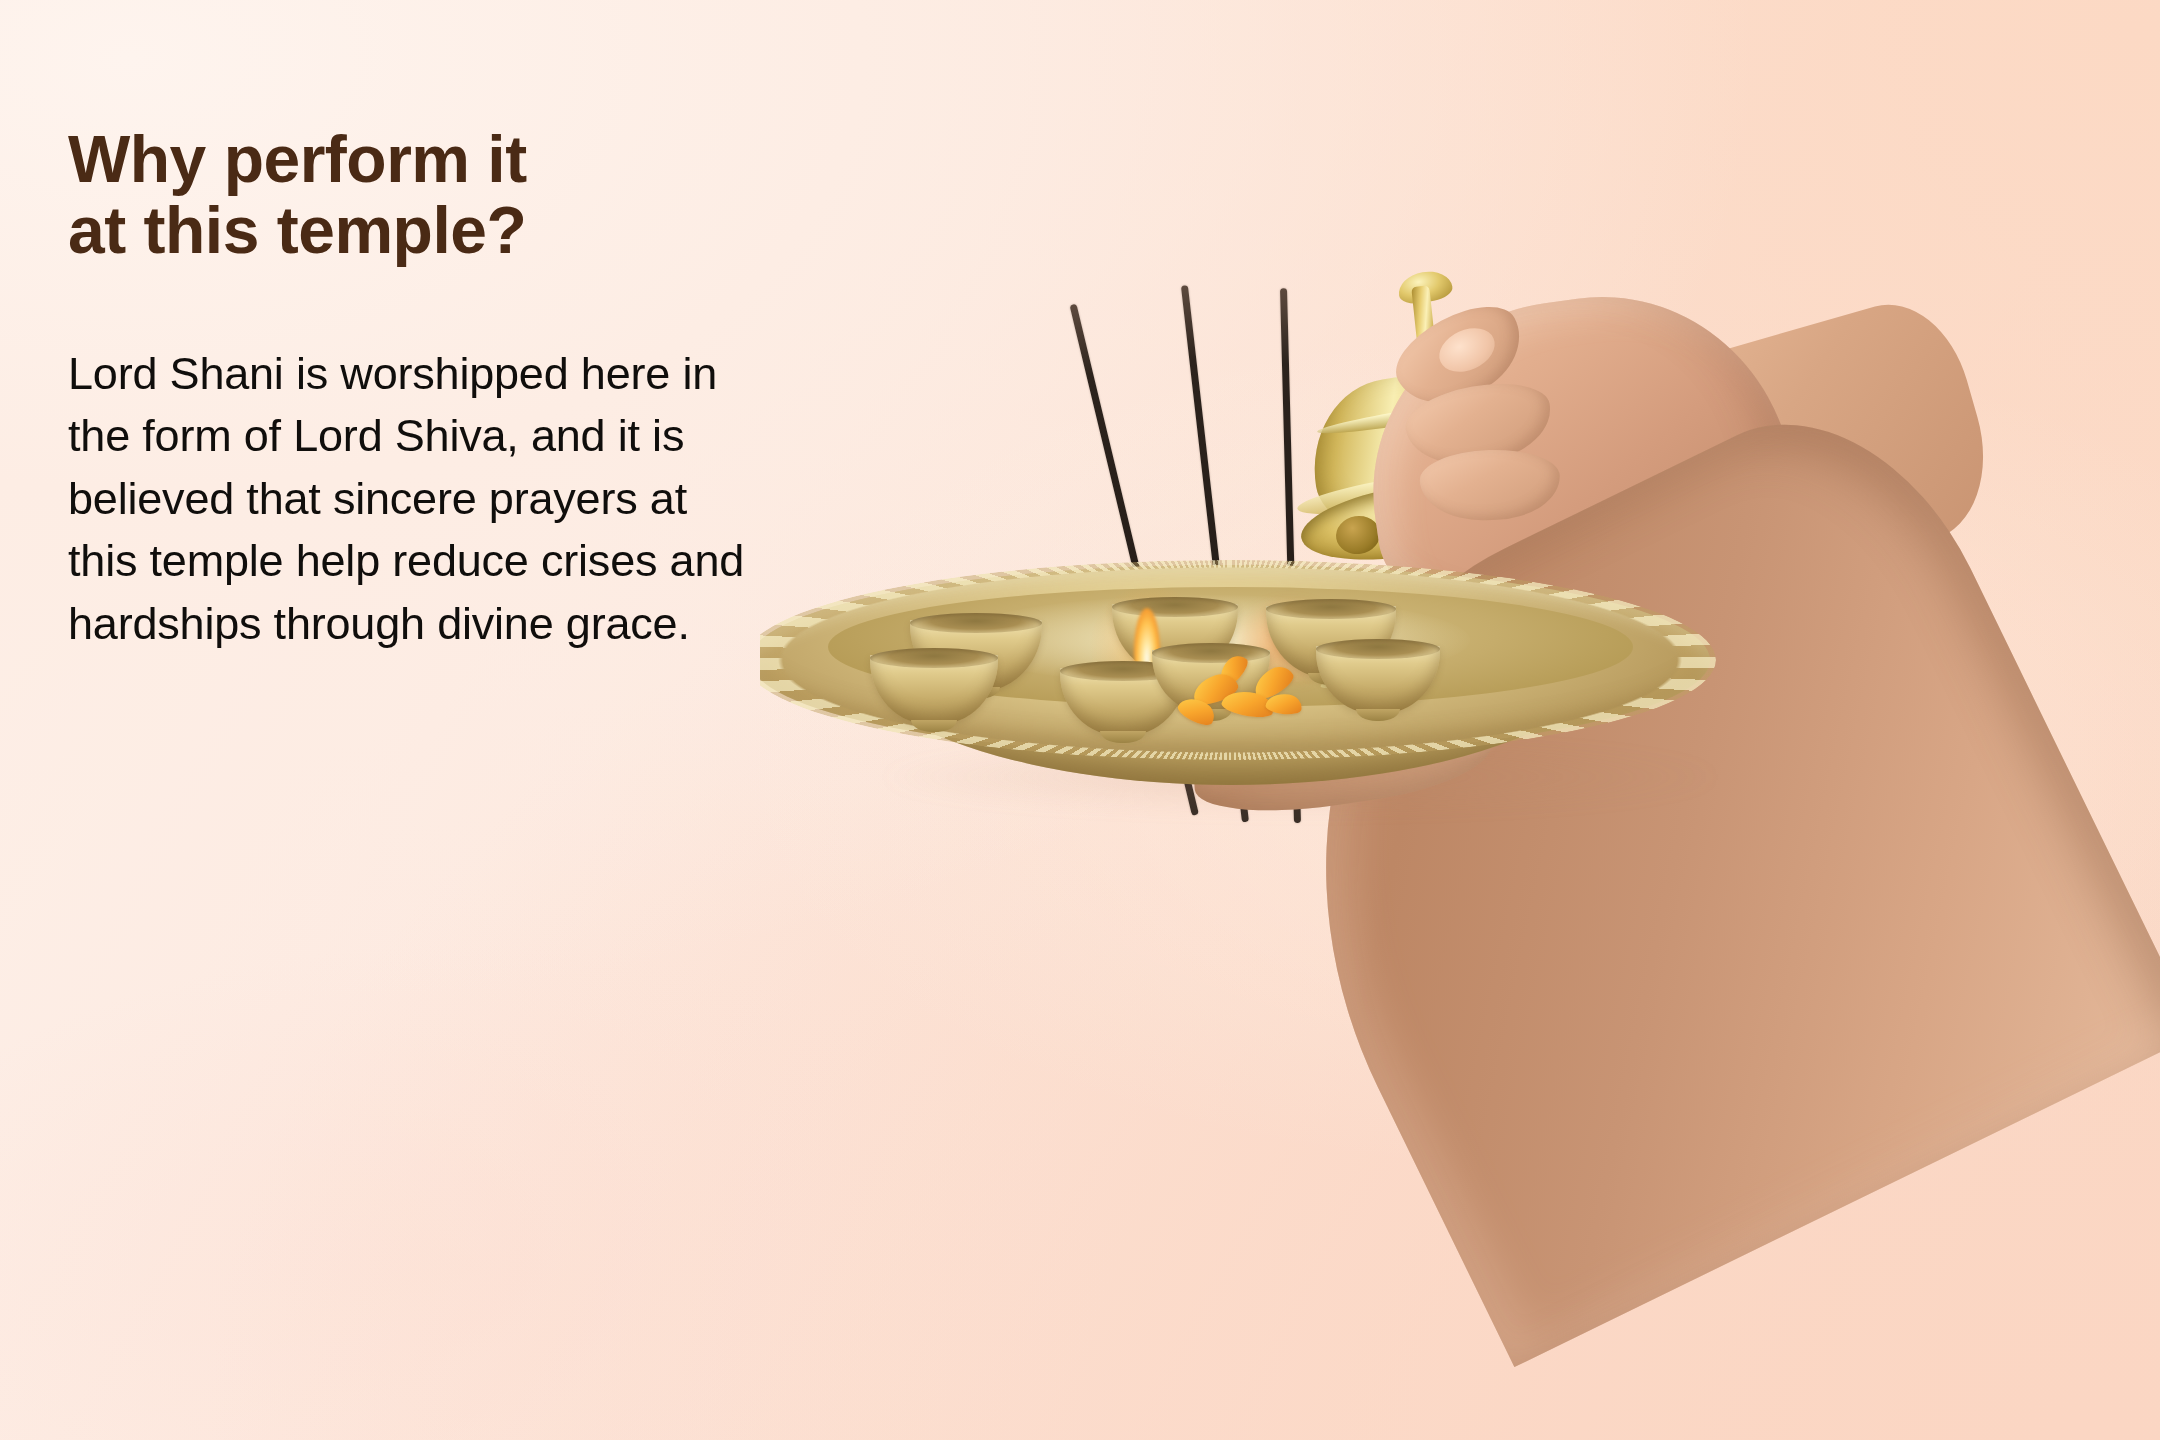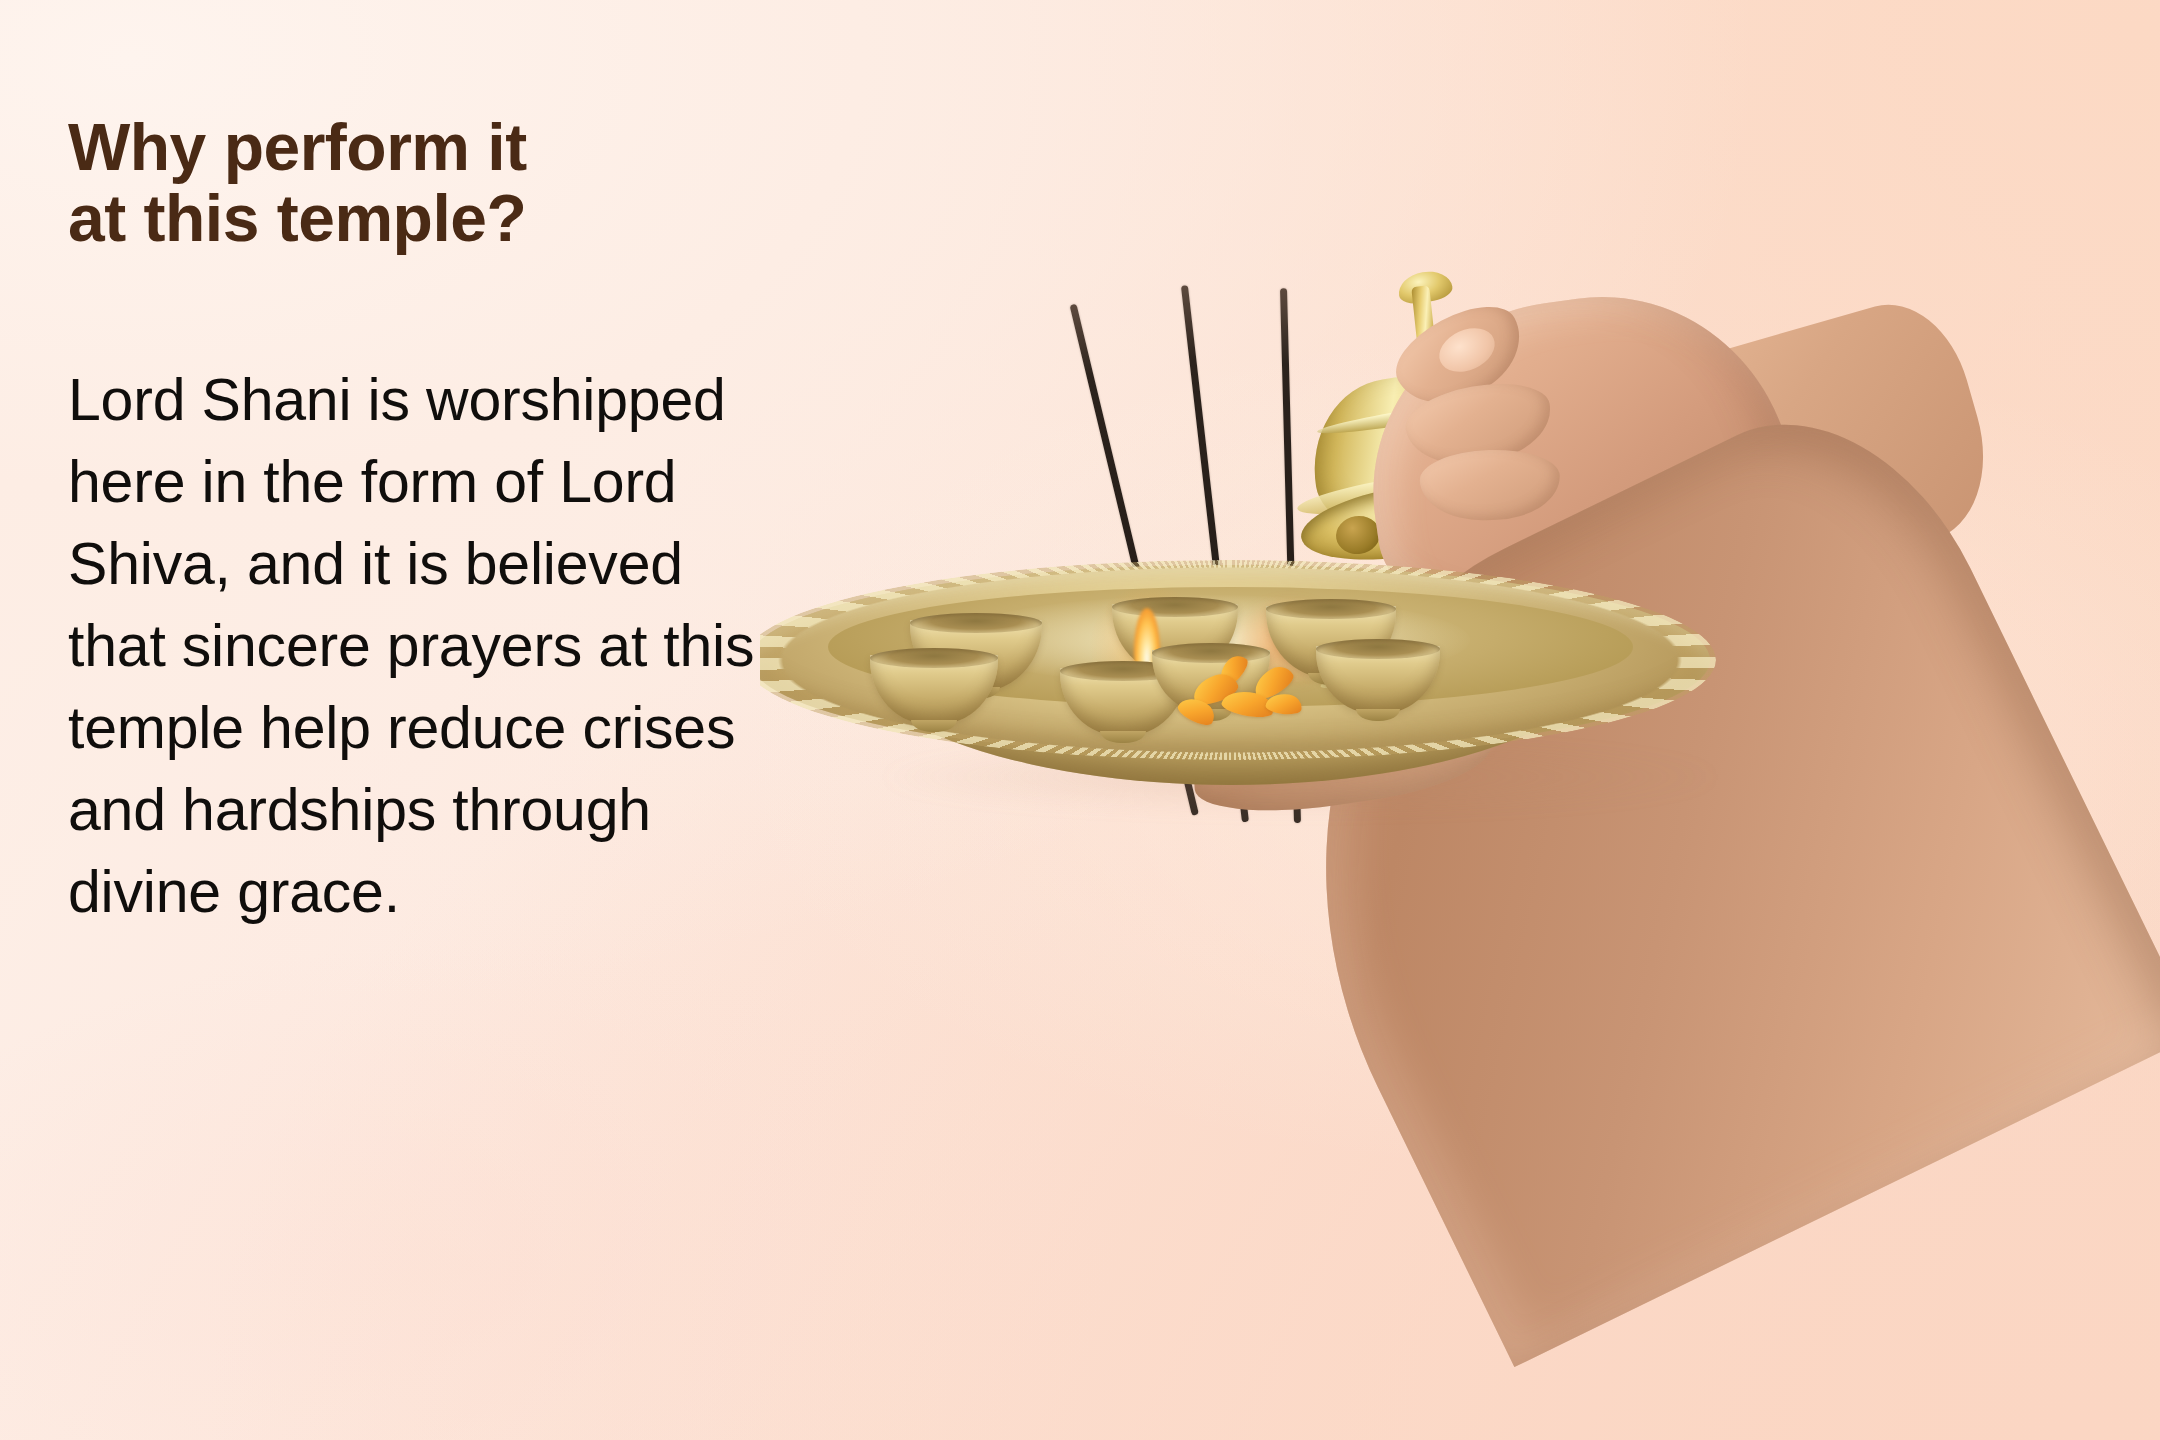--- a/index.html
+++ b/index.html
@@ -25,34 +25,34 @@
     position:absolute; inset:0;
     background:
       radial-gradient(55% 42% at 72% 52%, rgba(255,241,230,0.55) 0%, rgba(255,241,230,0) 70%),
       radial-gradient(40% 30% at 22% 88%, rgba(252,222,210,0.45) 0%, rgba(252,222,210,0) 75%);
     pointer-events:none;
   }
 
   
   .text-col {
     position:absolute;
-    left:68px; top:112px;
+    left:68px; top:124px;
     width:760px;
   }
   .headline {
     font-size:66px;
     font-weight:700;
     line-height:1.08;
     letter-spacing:-0.5px;
     color:#4A2A15;
     white-space:pre-line;
   }
   .body-copy {
-    margin-top:104px;
-    font-size:59px;
+    margin-top:76px;
+    font-size:45px;
     font-weight:400;
     line-height:1.39;
     letter-spacing:-0.2px;
     color:#100E0C;
     max-width:700px;
   }
 
   
   .photo {
     position:absolute;

